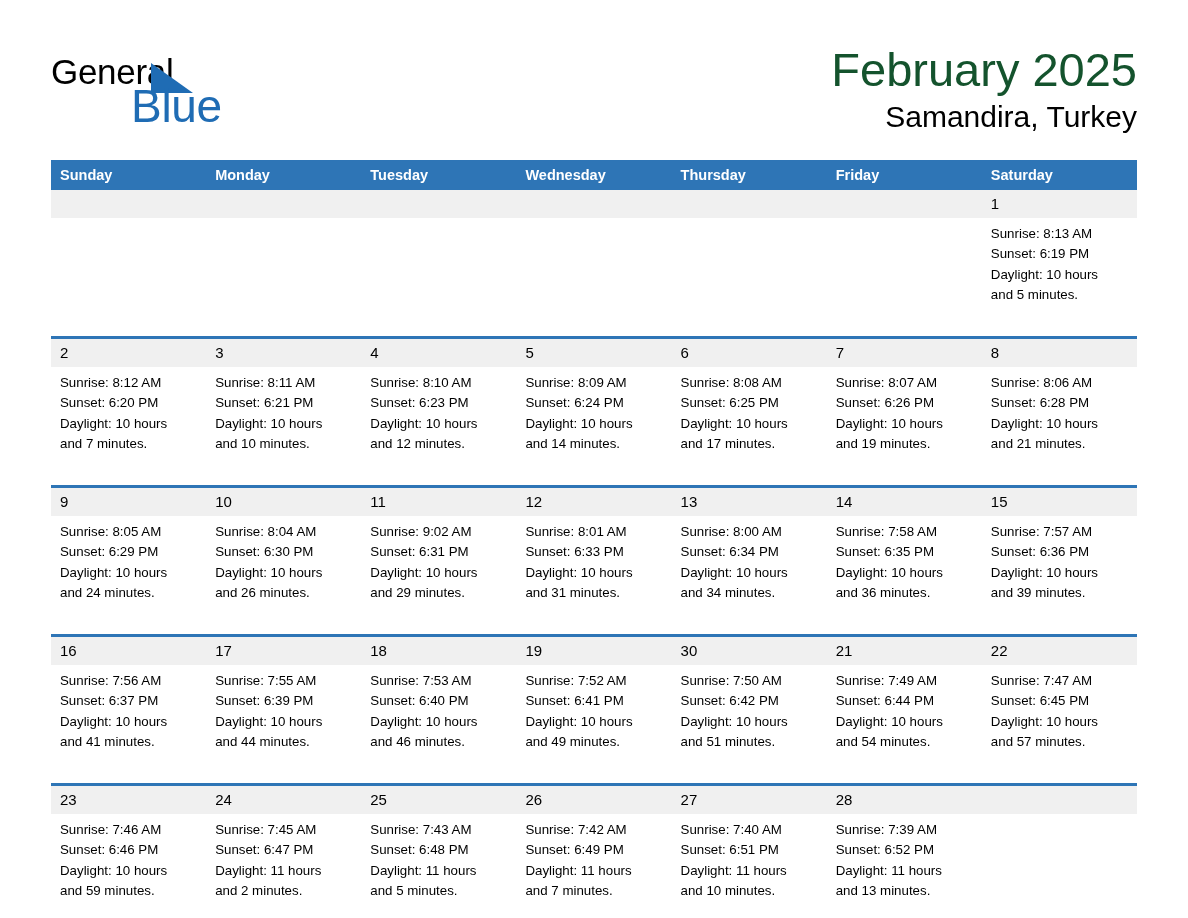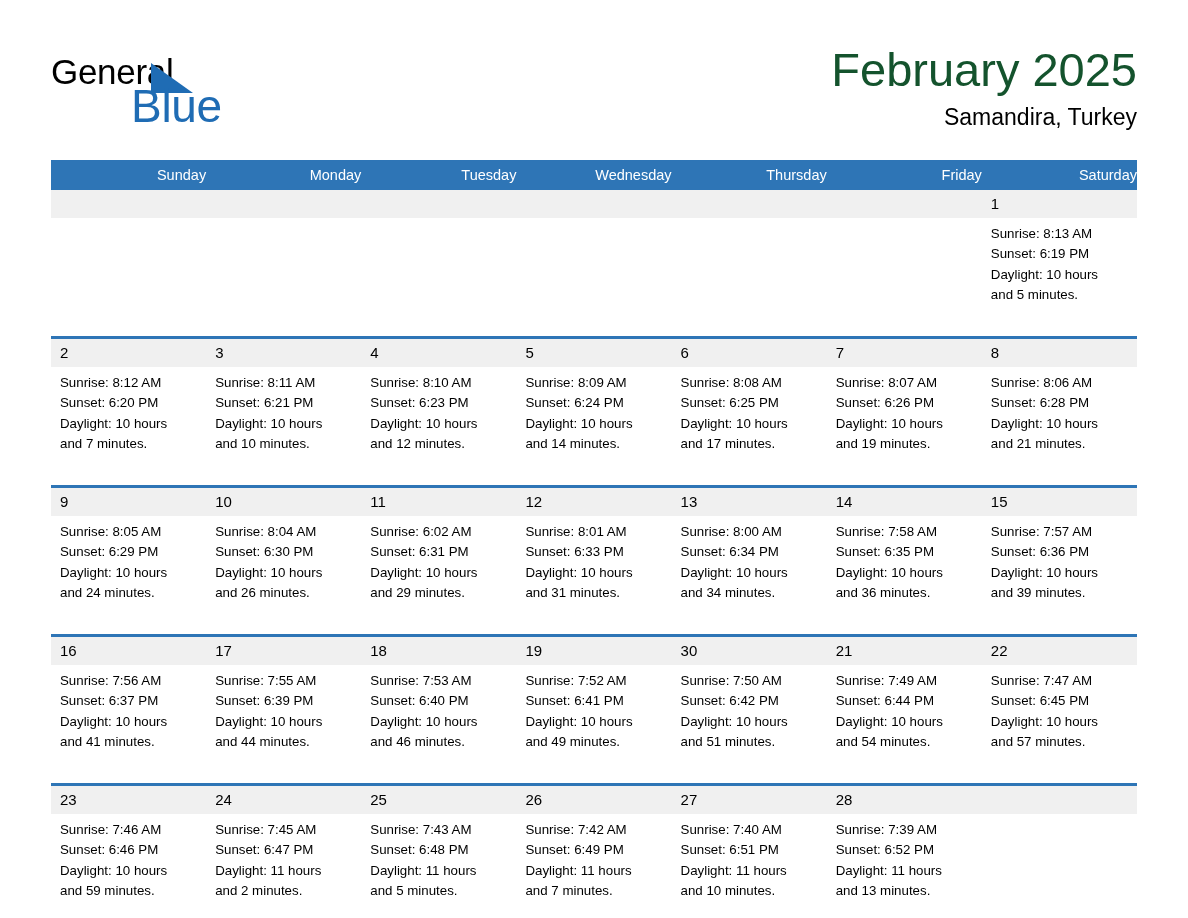--- a/index.html
+++ b/index.html
@@ -73,42 +73,42 @@
   }
   .cal-title {
     font-size: 47px;
     line-height: 52px;
     font-weight: normal;
     color: #14532d;
     margin: 0;
     white-space: nowrap;
   }
   .cal-subtitle {
-    font-size: 23px;
+    font-size: 30px;
     line-height: 30px;
     color: #000000;
     margin: 6px 0 0 0;
     white-space: nowrap;
   }
 
   
   .calendar {
     position: absolute;
     left: 51px;
     top: 160px;
     width: 1086px;
     border-collapse: collapse;
     table-layout: fixed;
   }
   .calendar th {
     background: #2e75b6;
     color: #ffffff;
     font-size: 14.5px;
-    font-weight: normal;
-    text-align: right;
+    font-weight: bold;
+    text-align: left;
     padding: 7px 0 7px 9px;
     height: 16px;
     border: none;
     margin-left: 48px;
   }
   .calendar col { width: 155.14px; }
   .week-sep td {
     padding: 0;
     height: 3px;
     background: #2e75b6;
@@ -277,21 +277,21 @@
             <span class="line">Daylight: 10 hours</span>
             <span class="line">and 24 minutes.</span>
           </td>
           <td>
             <span class="line">Sunrise: 8:04 AM</span>
             <span class="line">Sunset: 6:30 PM</span>
             <span class="line">Daylight: 10 hours</span>
             <span class="line">and 26 minutes.</span>
           </td>
           <td>
-            <span class="line">Sunrise: 6:02 AM</span>
+            <span class="line">Sunrise: 9:02 AM</span>
             <span class="line">Sunset: 6:31 PM</span>
             <span class="line">Daylight: 10 hours</span>
             <span class="line">and 29 minutes.</span>
           </td>
           <td>
             <span class="line">Sunrise: 8:01 AM</span>
             <span class="line">Sunset: 6:33 PM</span>
             <span class="line">Daylight: 10 hours</span>
             <span class="line">and 31 minutes.</span>
           </td>

